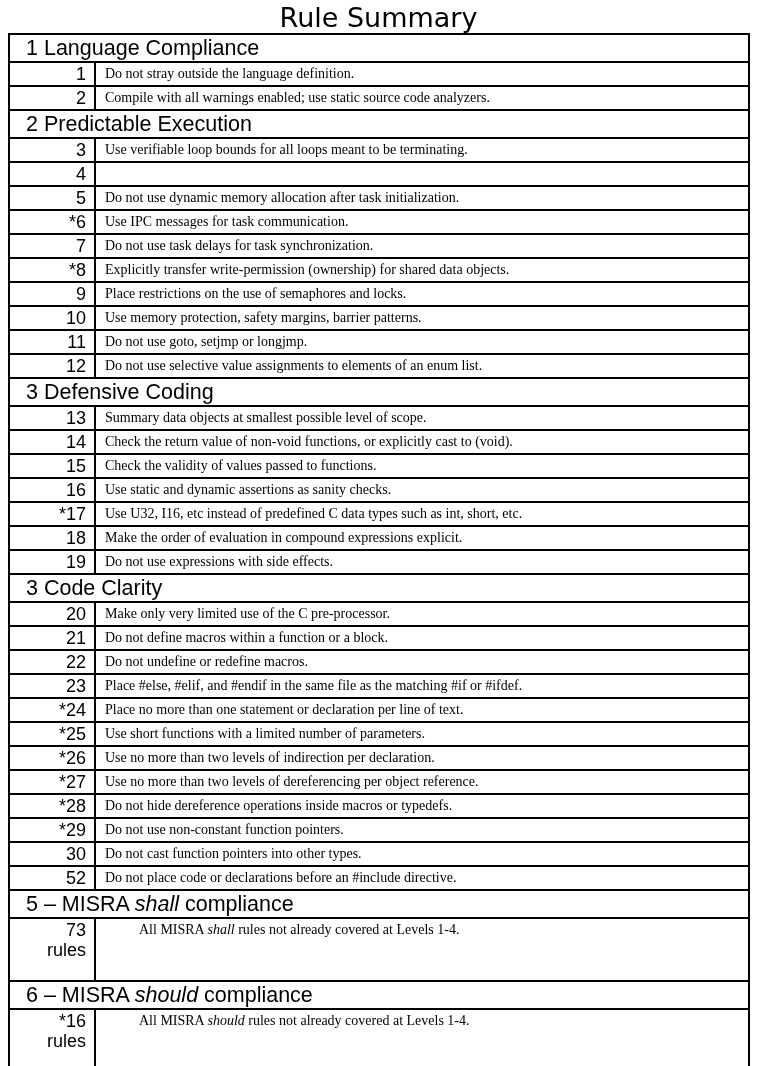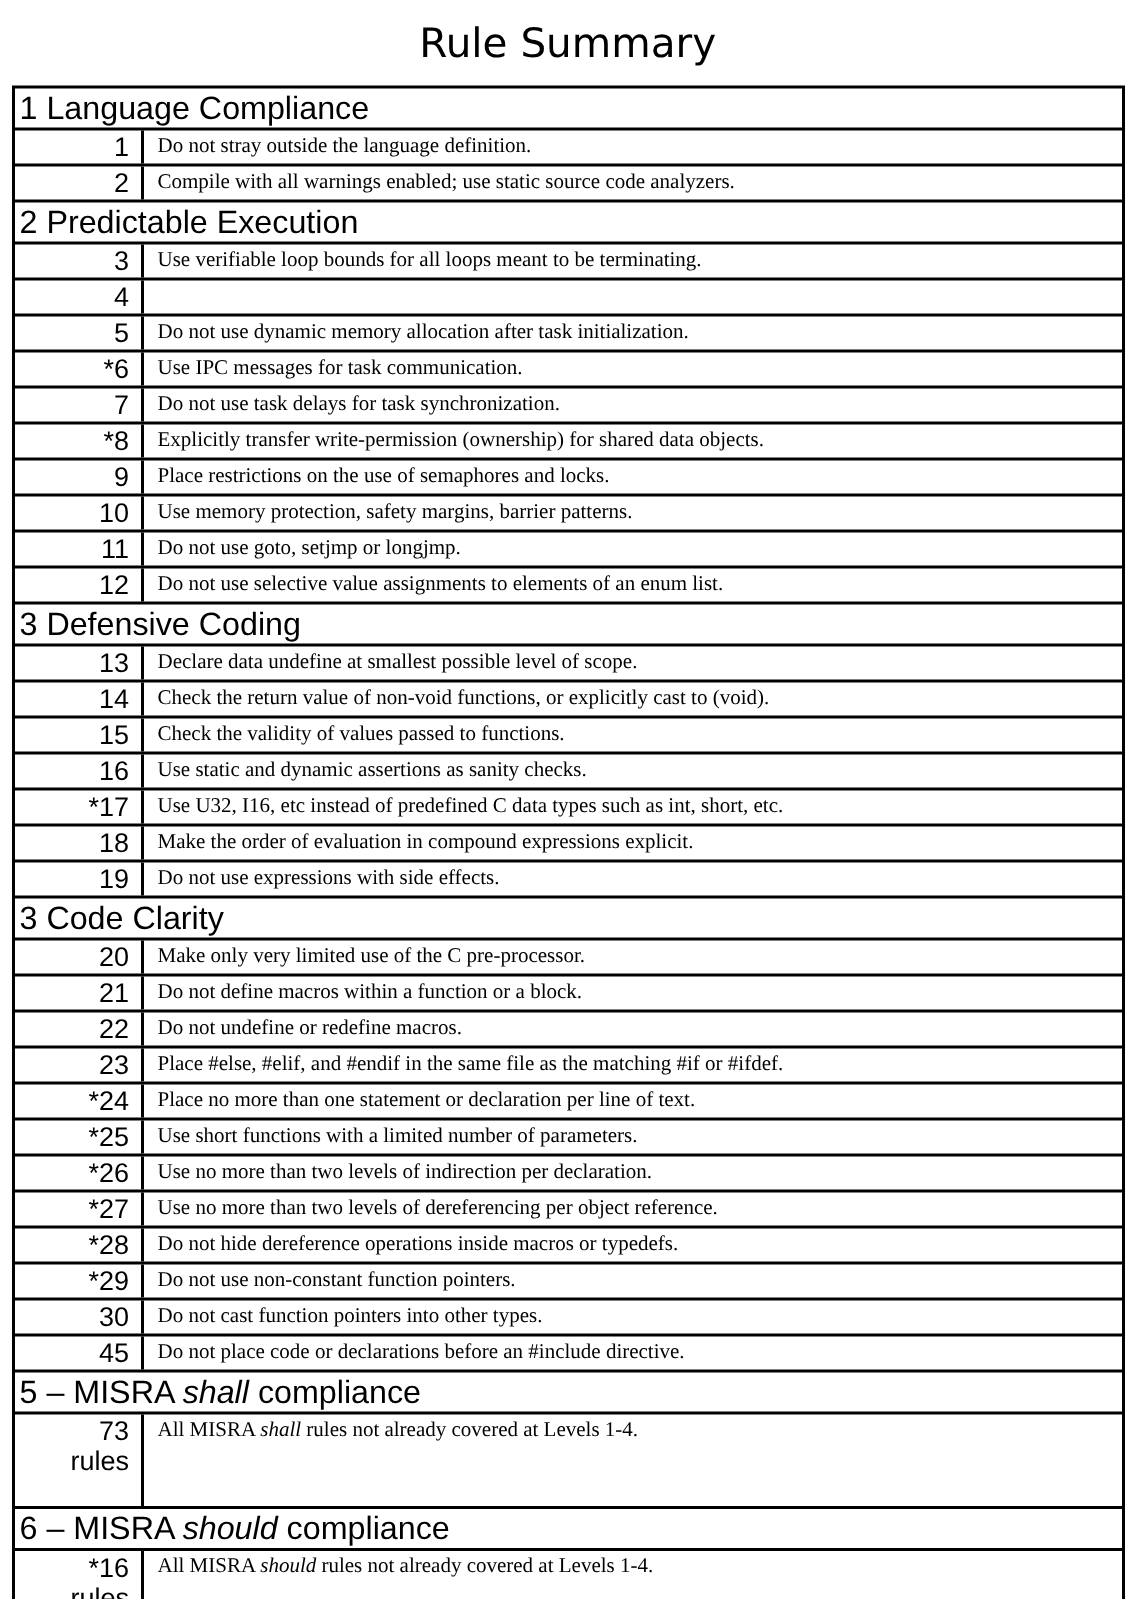--- a/index.html
+++ b/index.html
@@ -13,34 +13,34 @@
     height: 1066px;
     background: #ffffff;
     overflow: hidden;
     box-sizing: border-box;
   }
   .title {
     font-family: "DejaVu Sans", sans-serif;
     font-size: 27px;
     font-weight: 400;
     text-align: center;
-    margin: 12px;
+    margin: 0;
     padding-top: 3px;
     line-height: 30px;
     letter-spacing: 0px;
   }
   .rule-table {
     margin: 0 7px 0 8px;
     border: 2px solid #000000;
   }
   .section-row {
     font-family: "Liberation Sans", sans-serif;
     font-size: 21.5px;
     line-height: 23px;
-    padding: 2px 4px 1px 3px;
+    padding: 2px 4px 1px 16px;
     border-top: 2px solid #000000;
   }
   .rule-table > div:first-child {
     border-top: none;
   }
   .section-row em {
     font-style: italic;
     font-weight: 400;
   }
   .rule-row {
@@ -67,20 +67,21 @@
     line-height: 20px;
   }
   .desc-cell em {
     font-style: italic;
   }
   .rule-row.tall .num-cell {
     padding-bottom: 20px;
   }
   .rule-row.tall .desc-cell {
     padding-bottom: 12px;
+    margin-left: 34px;
   }
   .footnote {
     font-family: "Liberation Serif", serif;
     font-size: 20px;
     line-height: 21px;
     margin: 4px 4px 0 14px;
     font-weight: bold;
   }
   .footnote .red-italic {
     font-style: italic;
@@ -138,21 +139,21 @@
         <div class="num-cell">11</div>
         <div class="desc-cell">Do not use goto, setjmp or longjmp.</div>
       </div>
       <div class="rule-row">
         <div class="num-cell">12</div>
         <div class="desc-cell">Do not use selective value assignments to elements of an enum list.</div>
       </div>
       <div class="section-row">3 Defensive Coding</div>
       <div class="rule-row">
         <div class="num-cell">13</div>
-        <div class="desc-cell">Declare data undefine at smallest possible level of scope.</div>
+        <div class="desc-cell">Summary data objects at smallest possible level of scope.</div>
       </div>
       <div class="rule-row">
         <div class="num-cell">14</div>
         <div class="desc-cell">Check the return value of non-void functions, or explicitly cast to (void).</div>
       </div>
       <div class="rule-row">
         <div class="num-cell">15</div>
         <div class="desc-cell">Check the validity of values passed to functions.</div>
       </div>
       <div class="rule-row">
@@ -210,21 +211,21 @@
       </div>
       <div class="rule-row">
         <div class="num-cell">*29</div>
         <div class="desc-cell">Do not use non-constant function pointers.</div>
       </div>
       <div class="rule-row">
         <div class="num-cell">30</div>
         <div class="desc-cell">Do not cast function pointers into other types.</div>
       </div>
       <div class="rule-row">
-        <div class="num-cell">45</div>
+        <div class="num-cell">52</div>
         <div class="desc-cell">Do not place code or declarations before an #include directive.</div>
       </div>
       <div class="section-row"><span>5 – MISRA </span><em>shall</em><span> compliance</span></div>
       <div class="rule-row tall">
         <div class="num-cell">
           <div>73</div>
           <div>rules</div>
         </div>
         <div class="desc-cell"><span>All MISRA </span><em>shall</em><span> rules not already covered at Levels 1-4.</span></div>
       </div>

